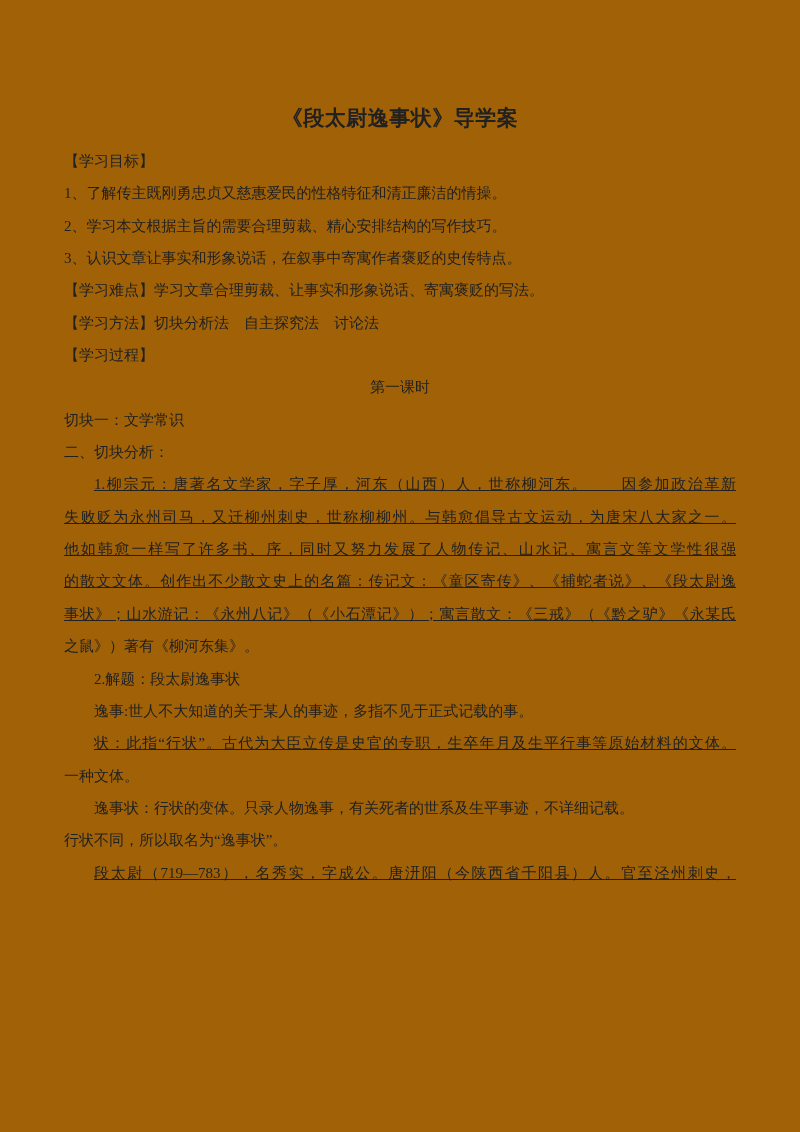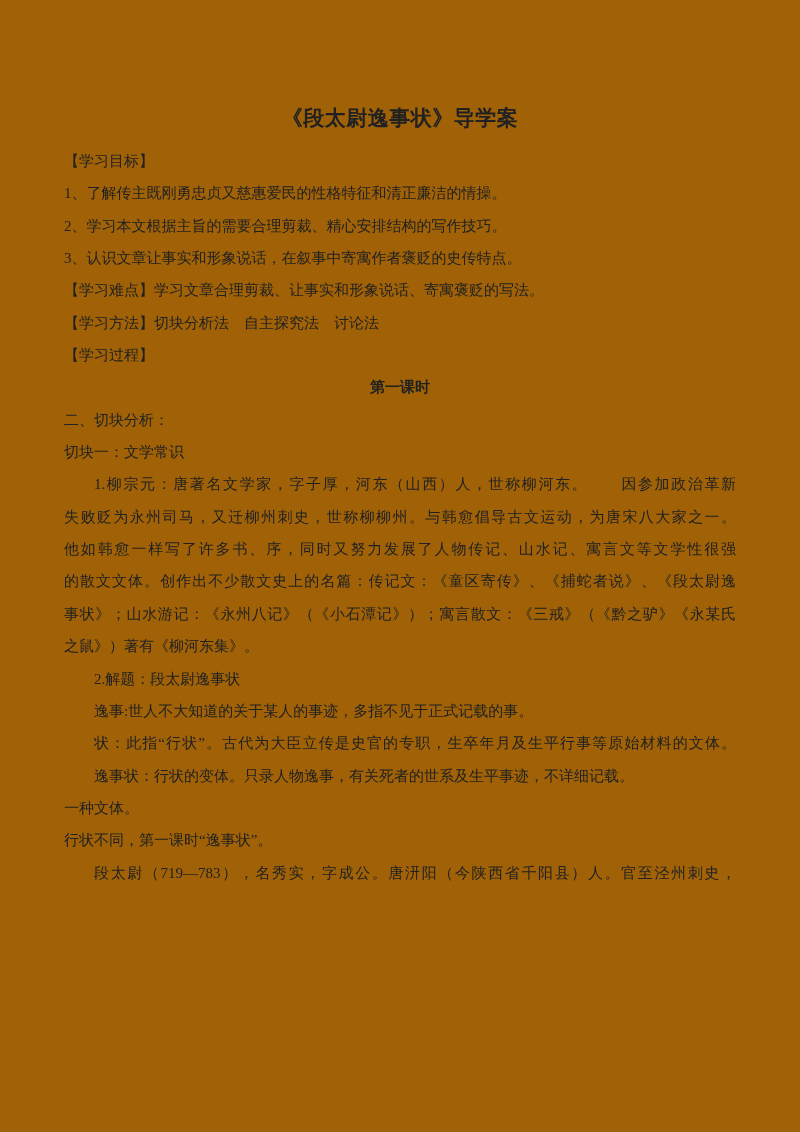--- a/index.html
+++ b/index.html
@@ -31,57 +31,57 @@
     font-size: 15px;
     line-height: 32.35px;
     height: 32.35px;
     overflow: hidden;
     white-space: pre-wrap;
   }
   .ln.indent { text-indent: 2em; }
   .ln.just {
     text-align: justify;
     text-align-last: justify;
+    text-decoration: underline;
   }
   .ln.center {
     text-align: right;
     text-align-last: center;
-    font-weight: bold;
   }
 </style>
 </head>
 <body>
 
 <div class="page">
   <div class="doc-title">《段太尉逸事状》导学案</div>
 
   <div class="ln">【学习目标】</div>
   <div class="ln">1、了解传主既刚勇忠贞又慈惠爱民的性格特征和清正廉洁的情操。</div>
   <div class="ln">2、学习本文根据主旨的需要合理剪裁、精心安排结构的写作技巧。</div>
   <div class="ln">3、认识文章让事实和形象说话，在叙事中寄寓作者褒贬的史传特点。</div>
 
   <div class="ln">【学习难点】学习文章合理剪裁、让事实和形象说话、寄寓褒贬的写法。</div>
   <div class="ln">【学习方法】切块分析法　自主探究法　讨论法</div>
   <div class="ln">【学习过程】</div>
 
   <div class="ln center">第一课时</div>
+  <div class="ln">切块一：文学常识</div>
   <div class="ln">二、切块分析：</div>
-  <div class="ln">切块一：文学常识</div>
 
   <div class="ln indent just">1.柳宗元：唐著名文学家，字子厚，河东（山西）人，世称柳河东。　　因参加政治革新</div>
   <div class="ln just">失败贬为永州司马，又迁柳州刺史，世称柳柳州。与韩愈倡导古文运动，为唐宋八大家之一。</div>
   <div class="ln just">他如韩愈一样写了许多书、序，同时又努力发展了人物传记、山水记、寓言文等文学性很强</div>
   <div class="ln just">的散文文体。创作出不少散文史上的名篇：传记文：《童区寄传》、《捕蛇者说》、《段太尉逸</div>
   <div class="ln just">事状》；山水游记：《永州八记》（《小石潭记》）；寓言散文：《三戒》（《黔之驴》《永某氏</div>
   <div class="ln">之鼠》）著有《柳河东集》。</div>
 
   <div class="ln indent">2.解题：段太尉逸事状</div>
   <div class="ln indent">逸事:世人不大知道的关于某人的事迹，多指不见于正式记载的事。</div>
 
   <div class="ln indent just">状：此指“行状”。古代为大臣立传是史官的专职，生卒年月及生平行事等原始材料的文体。</div>
+  <div class="ln">一种文体。</div>
+
   <div class="ln indent">逸事状：行状的变体。只录人物逸事，有关死者的世系及生平事迹，不详细记载。</div>
 
-  <div class="ln">一种文体。</div>
-
-  <div class="ln">行状不同，第一课时“逸事状”。</div>
+  <div class="ln">行状不同，所以取名为“逸事状”。</div>
 
   <div class="ln indent just">段太尉（719—783），名秀实，字成公。唐汧阳（今陕西省千阳县）人。官至泾州刺史，</div>
 </div>
 
 </body></html>

